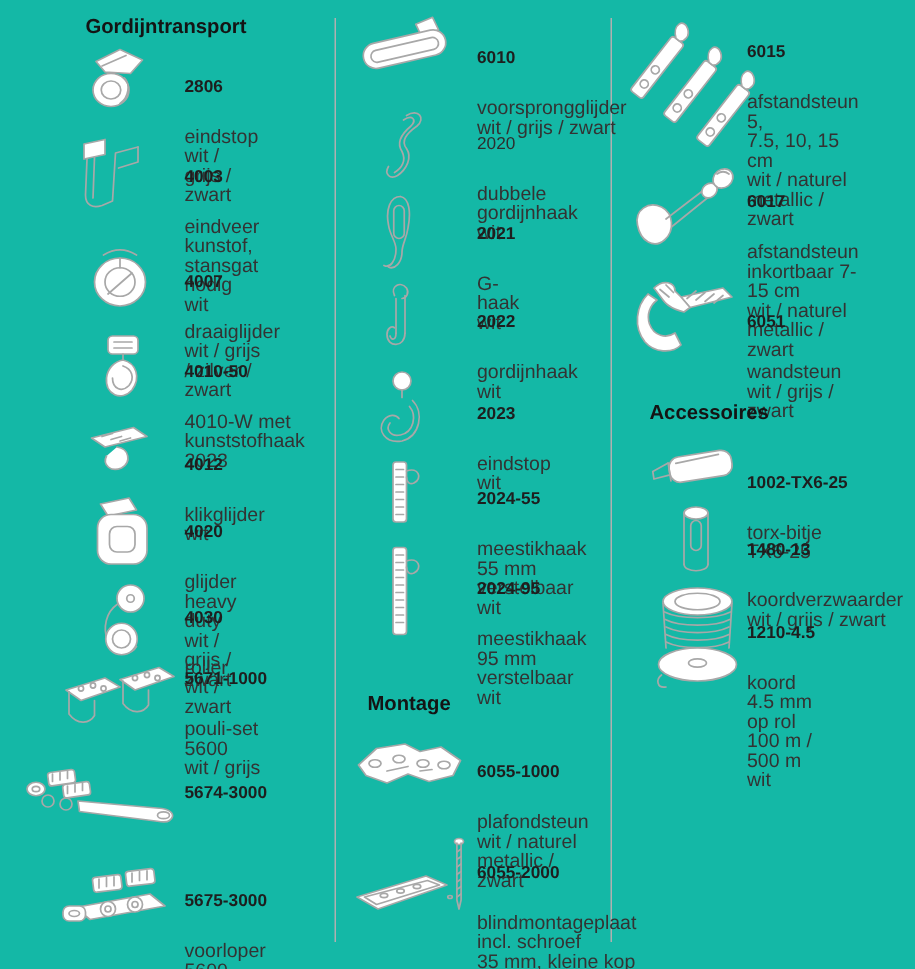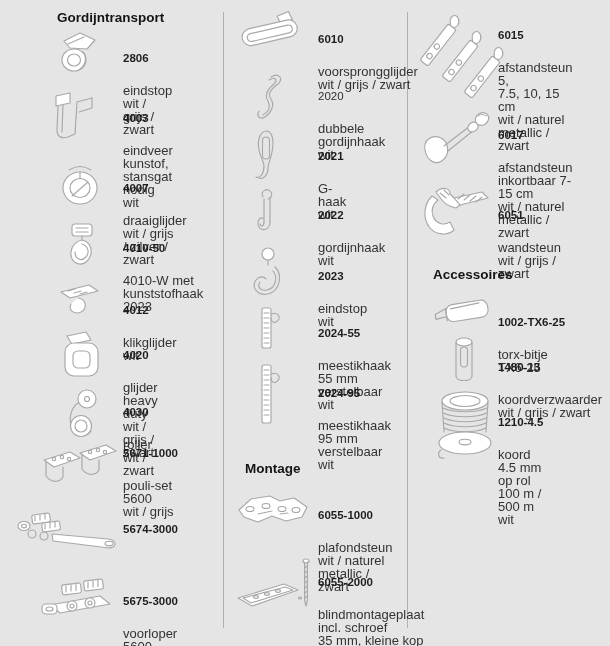--- a/index.html
+++ b/index.html
@@ -1,16 +1,16 @@
 <!DOCTYPE html>
 <html><head>
 <meta charset="utf-8">
 <style>
   html,body{margin:0;padding:0;background:#fff;}
-  .page{position:relative;width:610px;height:646px;background:#e5e5e5;overflow:hidden;
+  .page{position:relative;width:610px;height:646px;background:#14b8a6;overflow:hidden;
         font-family:"Liberation Sans", sans-serif;color:#2e2e2e;}
   .divider{position:absolute;top:12px;height:616px;width:1px;background:#b0b0b0;}
   .hdr{position:absolute;font-weight:bold;font-size:13.5px;line-height:16px;color:#141414;white-space:nowrap;}
   .item{position:absolute;}
   .txt{position:absolute;white-space:pre-line;}
   .code{font-weight:bold;font-size:11.5px;line-height:15px;color:#1e1e1e;white-space:nowrap;}
   .code.regular{font-weight:normal;color:#2e2e2e;}
   .desc{font-size:13px;line-height:13px;color:#333;}
   .icon{position:absolute;}
   svg{display:block;overflow:visible;}

